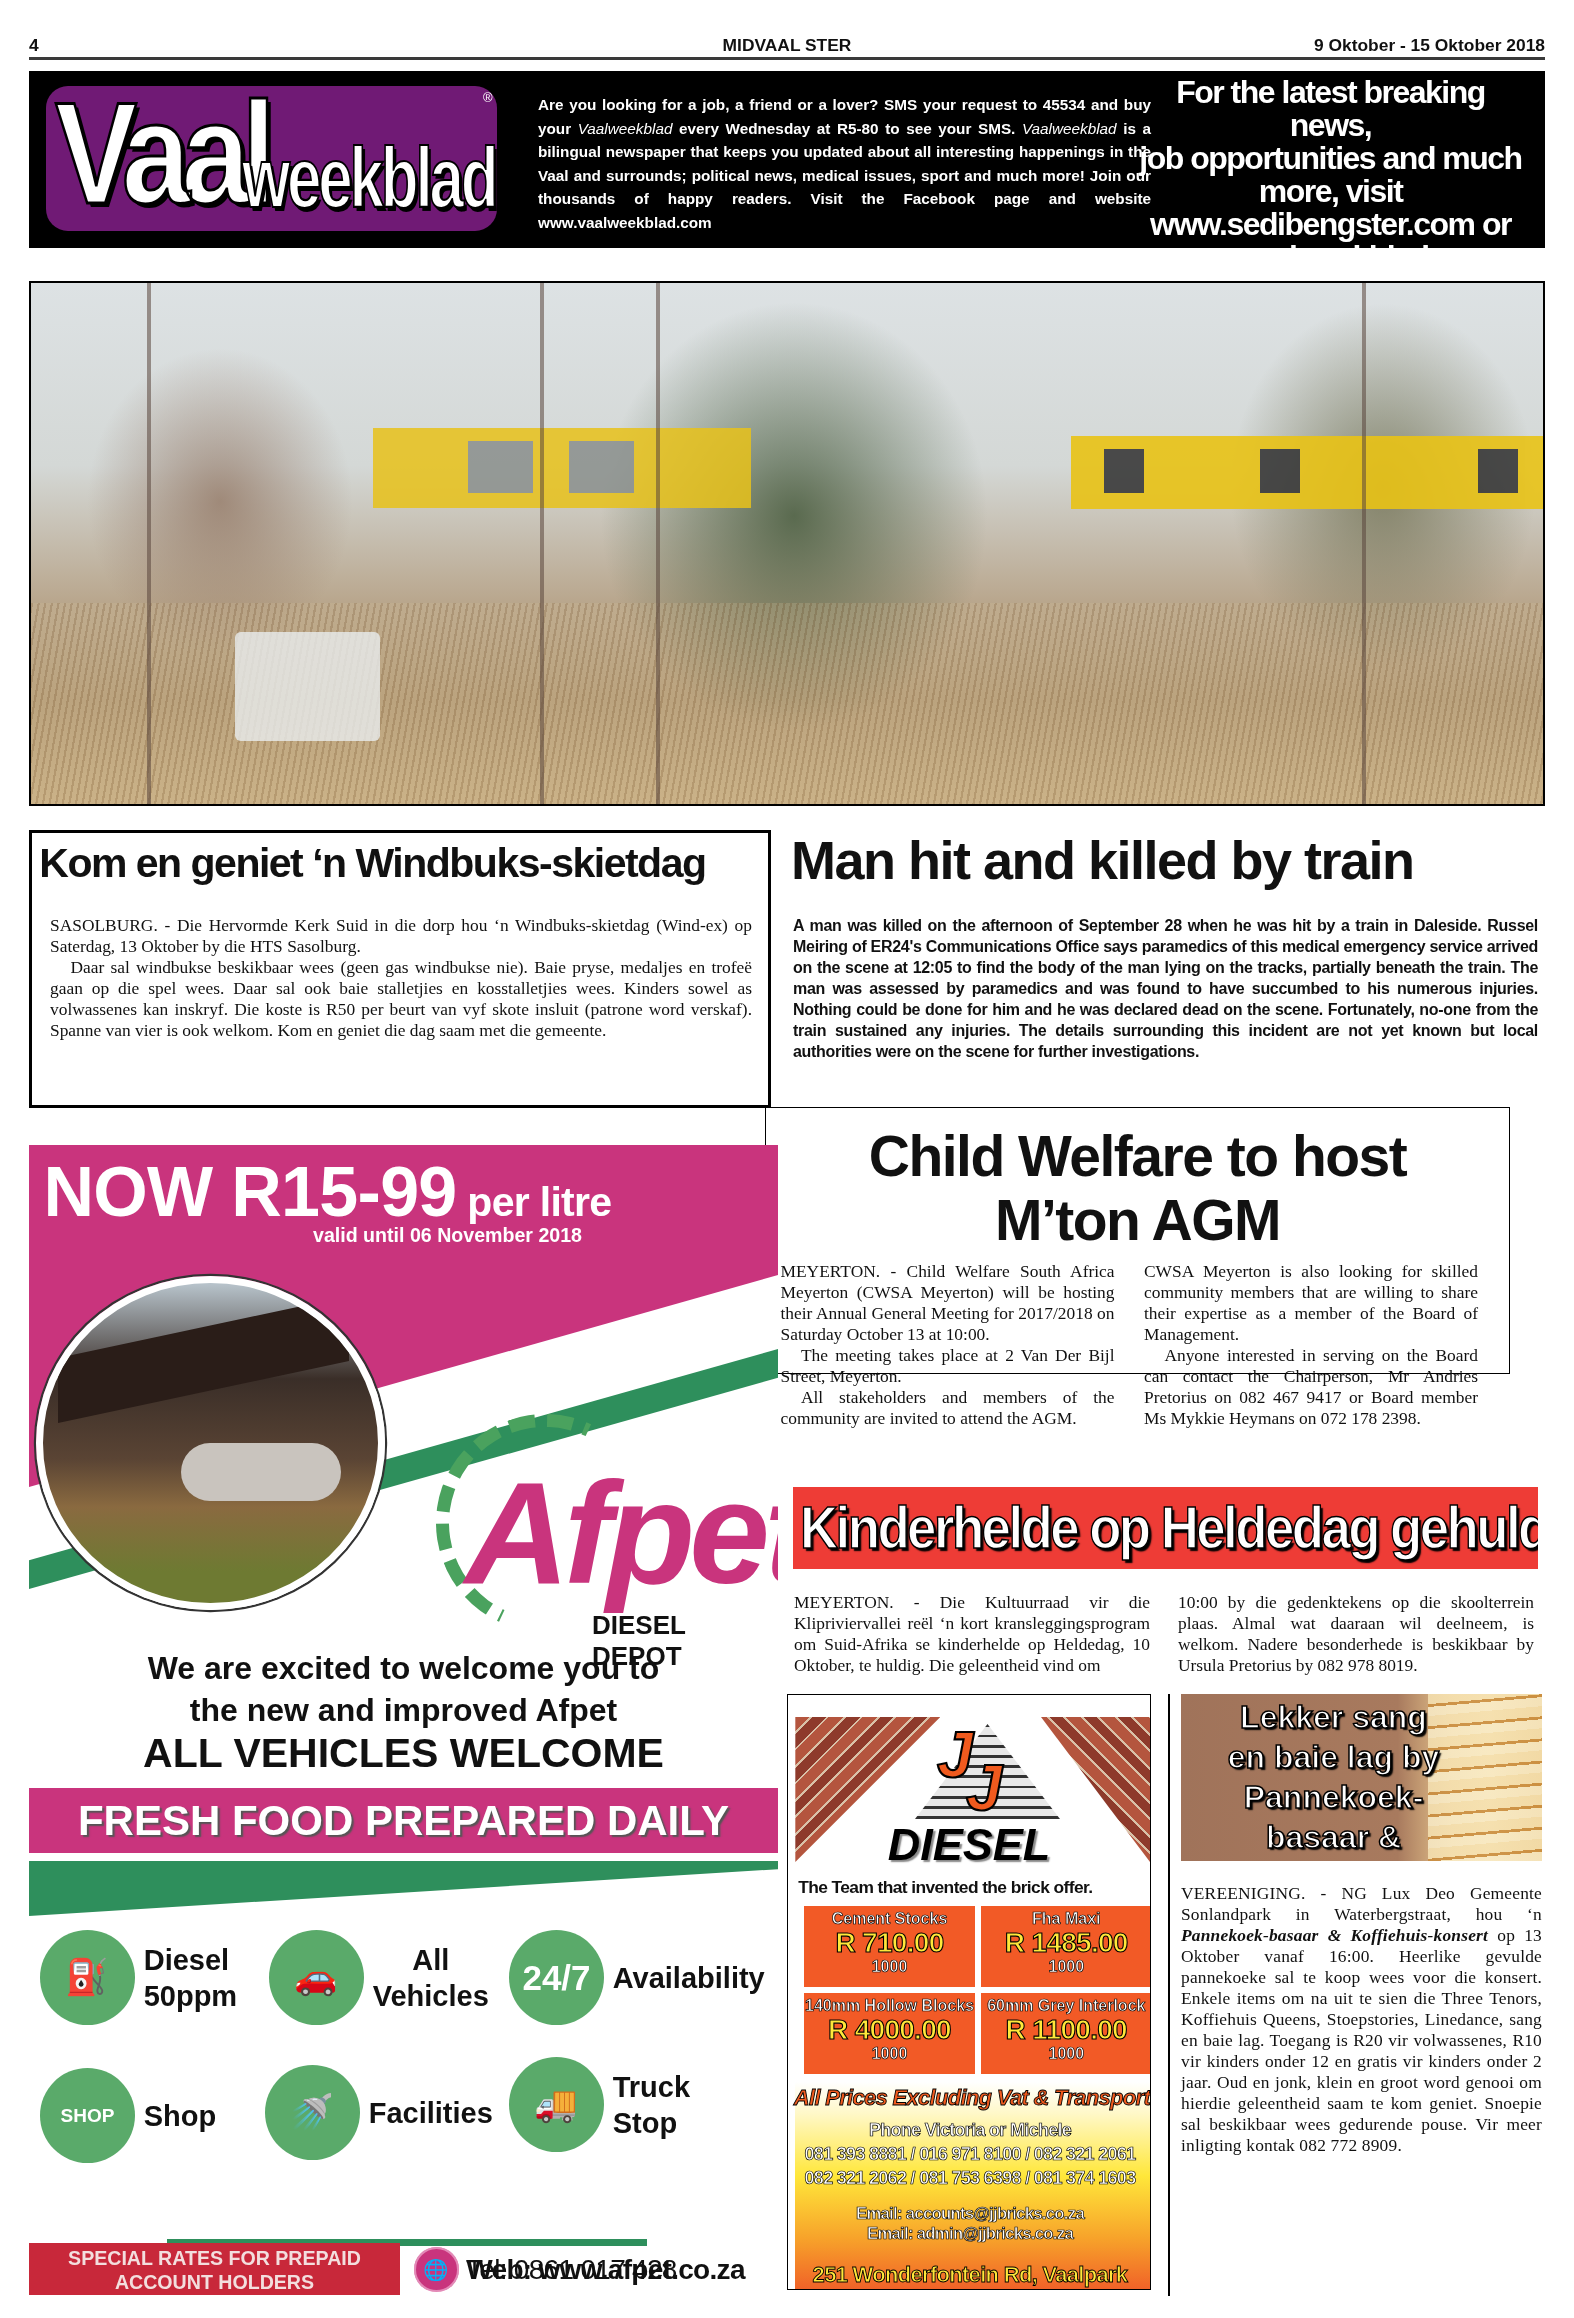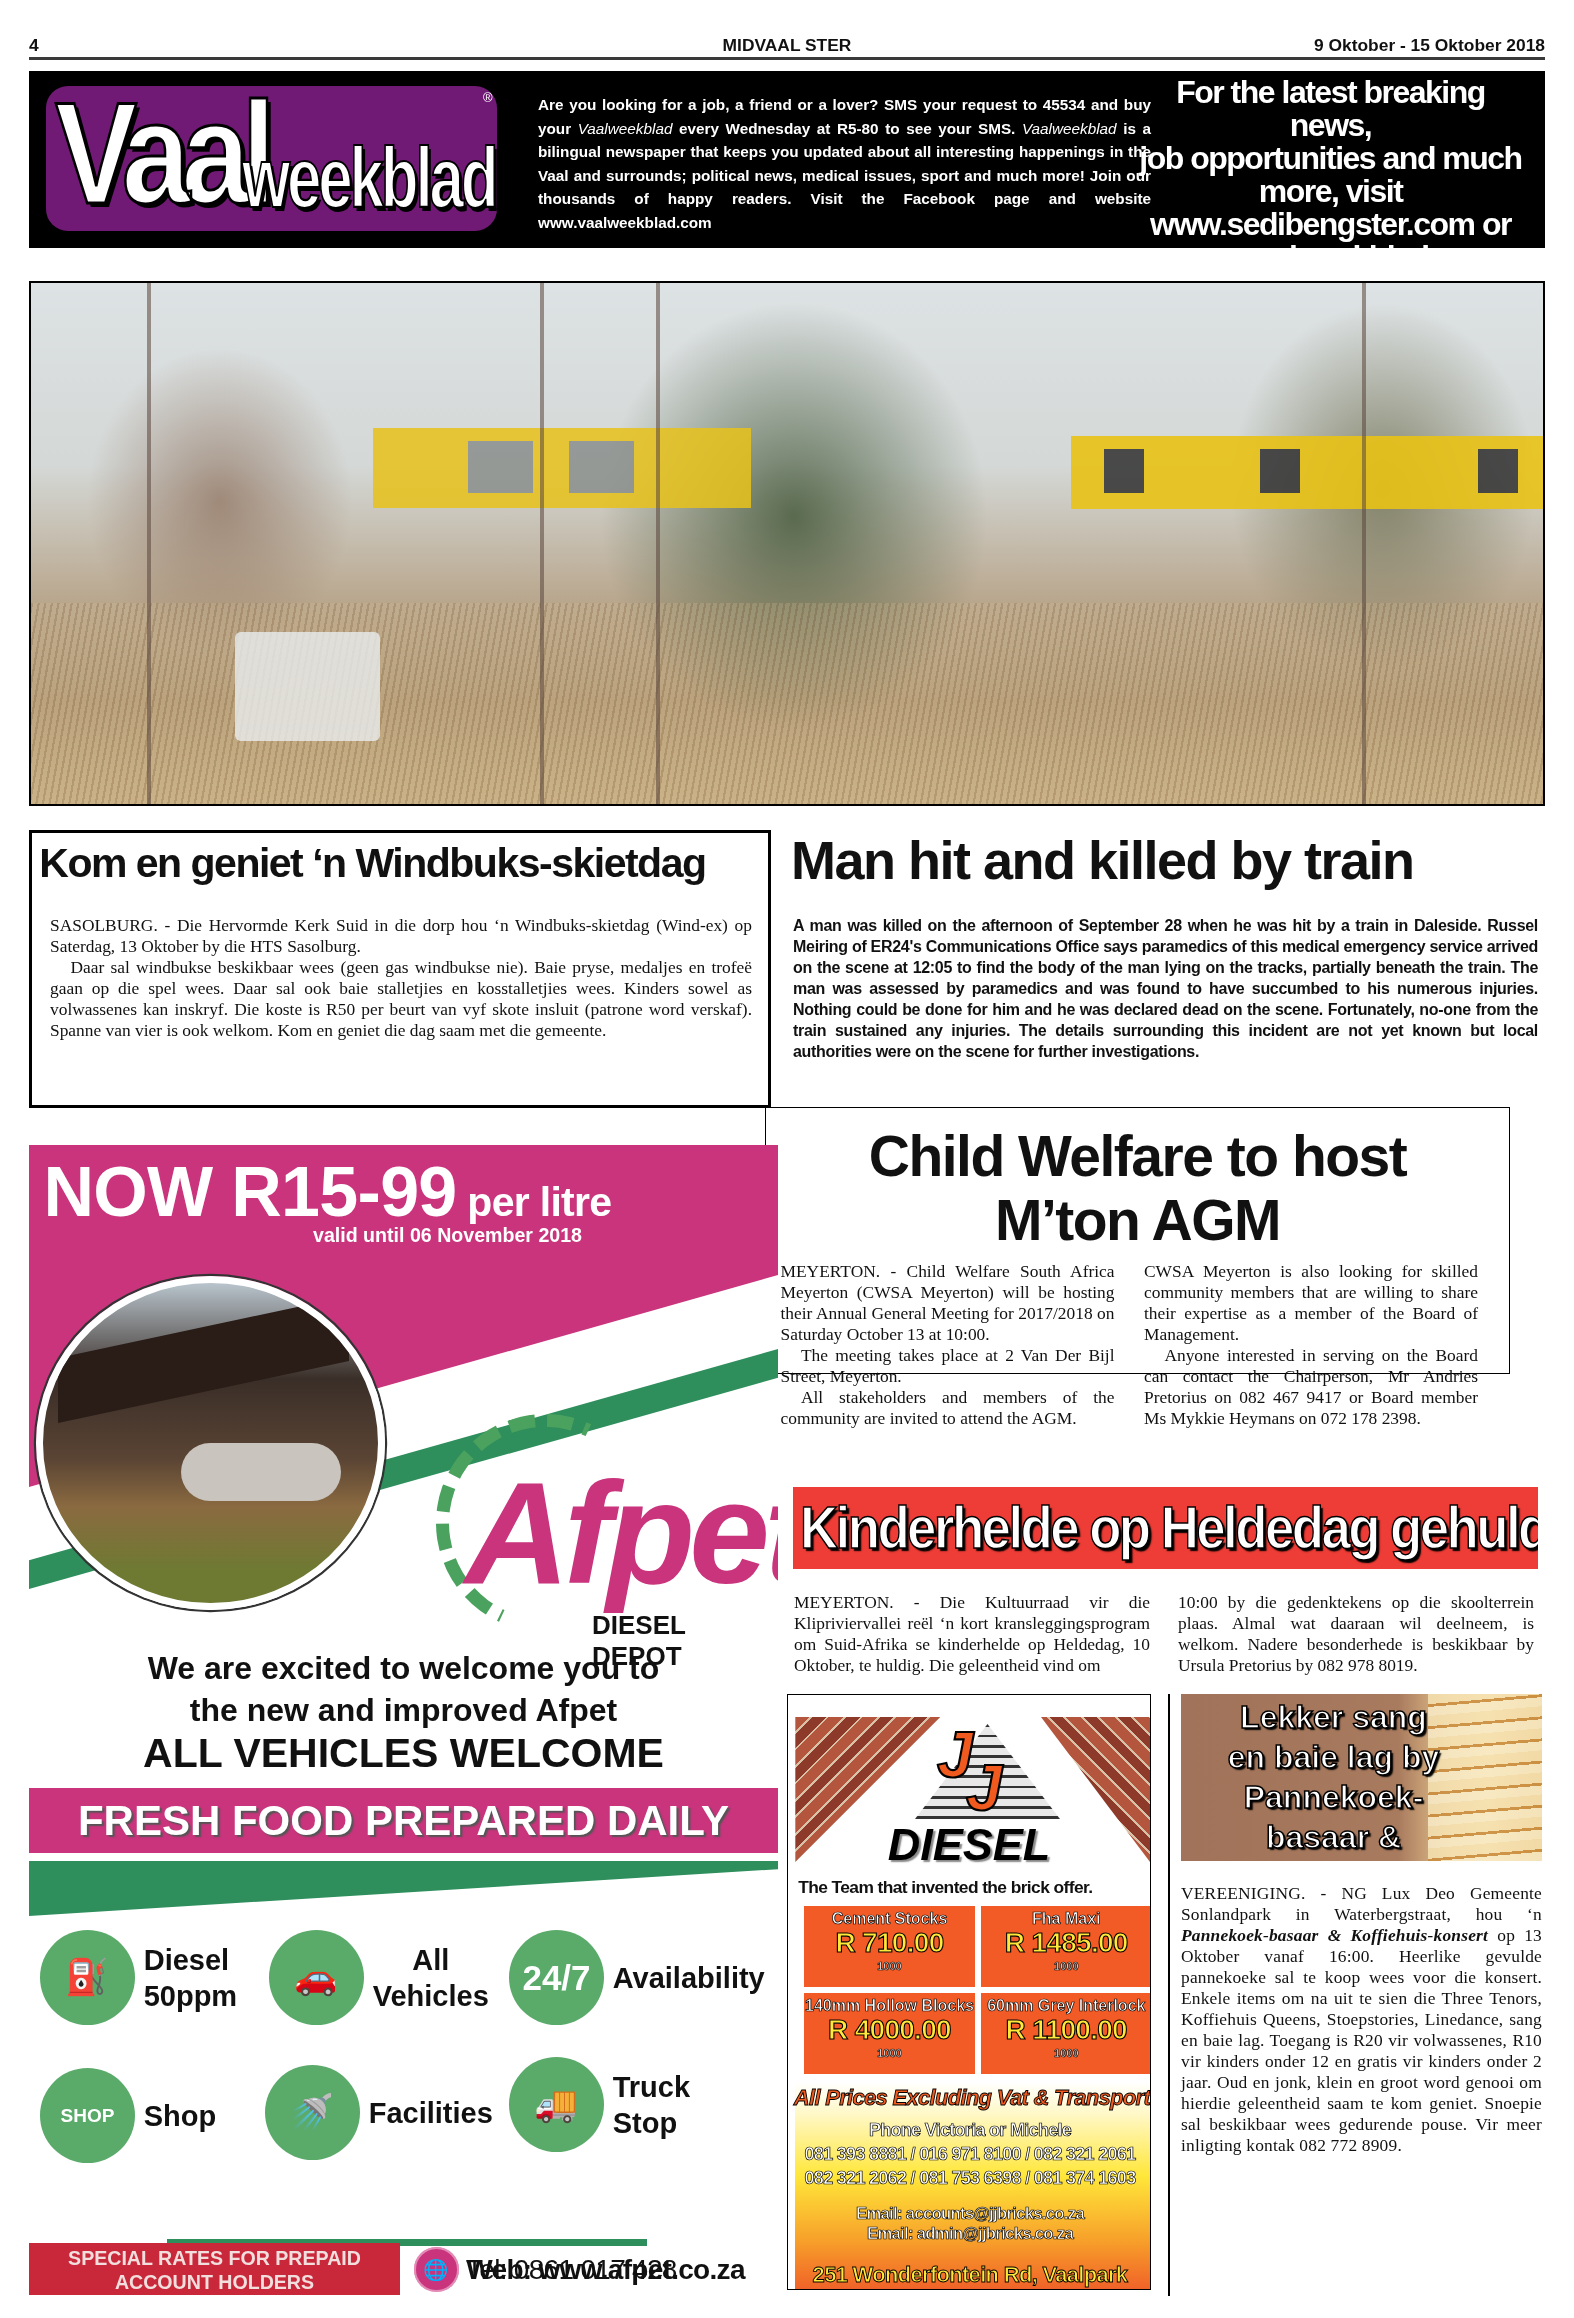--- a/index.html
+++ b/index.html
@@ -94,21 +94,21 @@
   .jj-brickL { position: absolute; left: 7.3px; top: 22px; width: 145px; height: 145px; background: repeating-linear-gradient(135deg, #b4553e 0 10.2px, #d9c1a8 10.2px 12.4px, #8e3a2b 12.4px 22px, #d9c1a8 22px 24px); clip-path: polygon(0 0, 100% 0, 0 100%); }
   .jj-brickR { position: absolute; right: 0; top: 22px; width: 109px; height: 145px; background: repeating-linear-gradient(45deg, #b4553e 0 10.2px, #d9c1a8 10.2px 12.4px, #8e3a2b 12.4px 22px, #d9c1a8 22px 24px); clip-path: polygon(0 0, 100% 0, 100% 100%); }
   .jj-pyr { position: absolute; left: 127px; top: 29px; width: 145px; height: 95px; background: repeating-linear-gradient(0deg, #333 0 2.9px, #e8e8e8 2.9px 10.2px); clip-path: polygon(50% 0, 100% 100%, 0 100%); }
   .jj-j { position: absolute; font-size: 65px; font-weight: 900; color: #f05a1e; -webkit-text-stroke: 2.2px #000; font-style: italic; }
   .jj-bricks { position: absolute; left: 0; right: 0; top: 124px; text-align: center; font-size: 45px; font-weight: 900; font-style: italic; color: #000; text-shadow: 2.2px 2.2px 1.5px #888; }
   .jj-team { position: absolute; left: 10.2px; top: 182px; width: 349px; font-size: 17.4px; font-weight: 900; white-space: nowrap; letter-spacing: -0.6px; }
   .jj-grid { position: absolute; left: 16px; top: 211px; width: 349px; display: grid; grid-template-columns: 171px 171px; grid-gap: 5.8px; }
   .jj-cell { background: #f25a26; height: 81px; text-align: center; color: #fff; padding-top: 4.4px; }
   .jj-cell .nm { font-size: 16px; font-weight: 900; -webkit-text-stroke: 0.7px #000; line-height: 17.4px; }
   .jj-cell .pr { font-size: 28px; font-weight: 900; color: #ffe83a; -webkit-text-stroke: 1.1px #000; line-height: 30.5px; letter-spacing: -0.7px; }
-  .jj-cell .qt { font-size: 11px; font-weight: 900; -webkit-text-stroke: 0.7px #000; line-height: 17.4px; }
+  .jj-cell .qt { font-size: 16px; font-weight: 900; -webkit-text-stroke: 0.7px #000; line-height: 17.4px; }
   .jj-foot { position: absolute; left: 7.3px; top: 387px; width: 356px; height: 209px; background: linear-gradient(180deg, #fff 0%, #fff8c8 15%, #ffe73a 45%, #f7a22a 75%, #f06028 100%); text-align: center; }
   .jj-excl { position: absolute; left: 5.8px; top: 390px; width: 356px; font-size: 22px; font-weight: 900; font-style: italic; color: #f05a1e; -webkit-text-stroke: 0.9px #000; white-space: nowrap; letter-spacing: -0.7px; }
   .jj-phone { position: absolute; left: 0; width: 364px; text-align: center; font-weight: 900; color: #fff; -webkit-text-stroke: 0.7px #000; white-space: nowrap; letter-spacing: -0.7px; }
   .jj-addr { position: absolute; left: 0; width: 364px; top: 567px; text-align: center; font-size: 22px; font-weight: 900; color: #ffe73a; -webkit-text-stroke: 0.9px #000; letter-spacing: -0.7px; white-space: nowrap; }
 
   
   .pk-banner { left: 1181px; top: 1694px; width: 361px; height: 167px; overflow: hidden;
     background: linear-gradient(90deg, #a0735a 0%, #a87a5e 60%, #e6c48c 75%, #f3d8a2 85%, #d9a85a 100%); }
   .pk-stack { position: absolute; left: 247px; top: 0; width: 116px; height: 167px; background: repeating-linear-gradient(175deg, #f6e2b2 0 10.2px, #c98b3c 10.2px 13px, #f9ecc8 13px 22px); opacity: 0.85; }
   .pk-title { position: absolute; left: 0; top: 2.9px; width: 305px; text-align: center; font-size: 32px; font-weight: 900; color: #fff; line-height: 40px; -webkit-text-stroke: 1.5px #000; text-shadow: 2.2px 2.2px 1.5px #000; }

